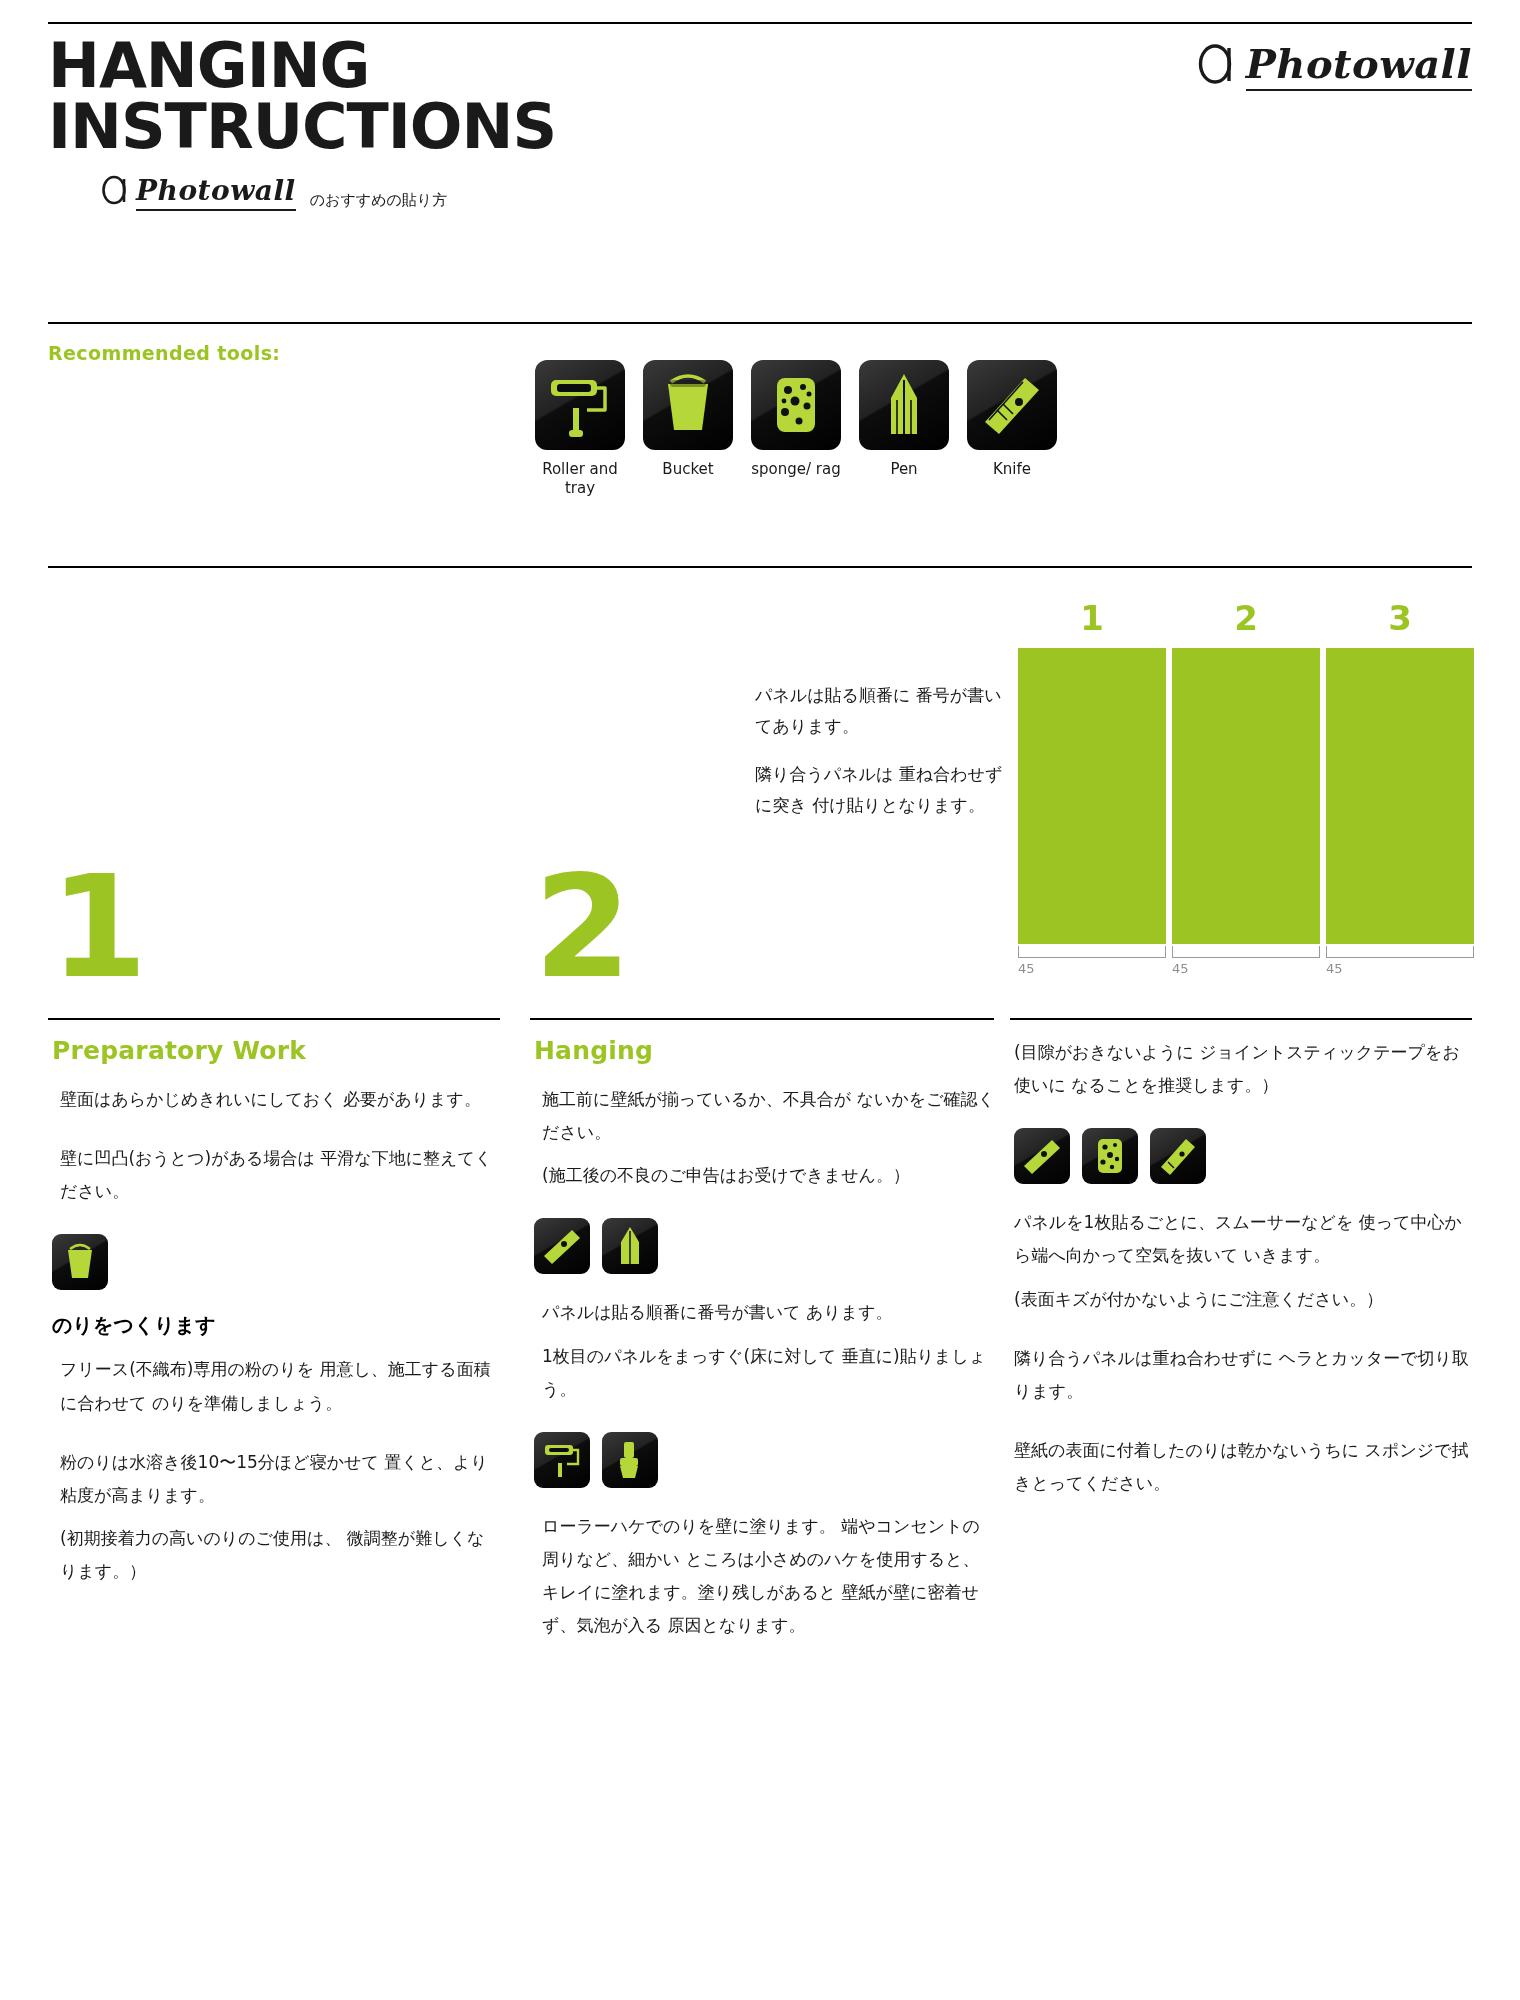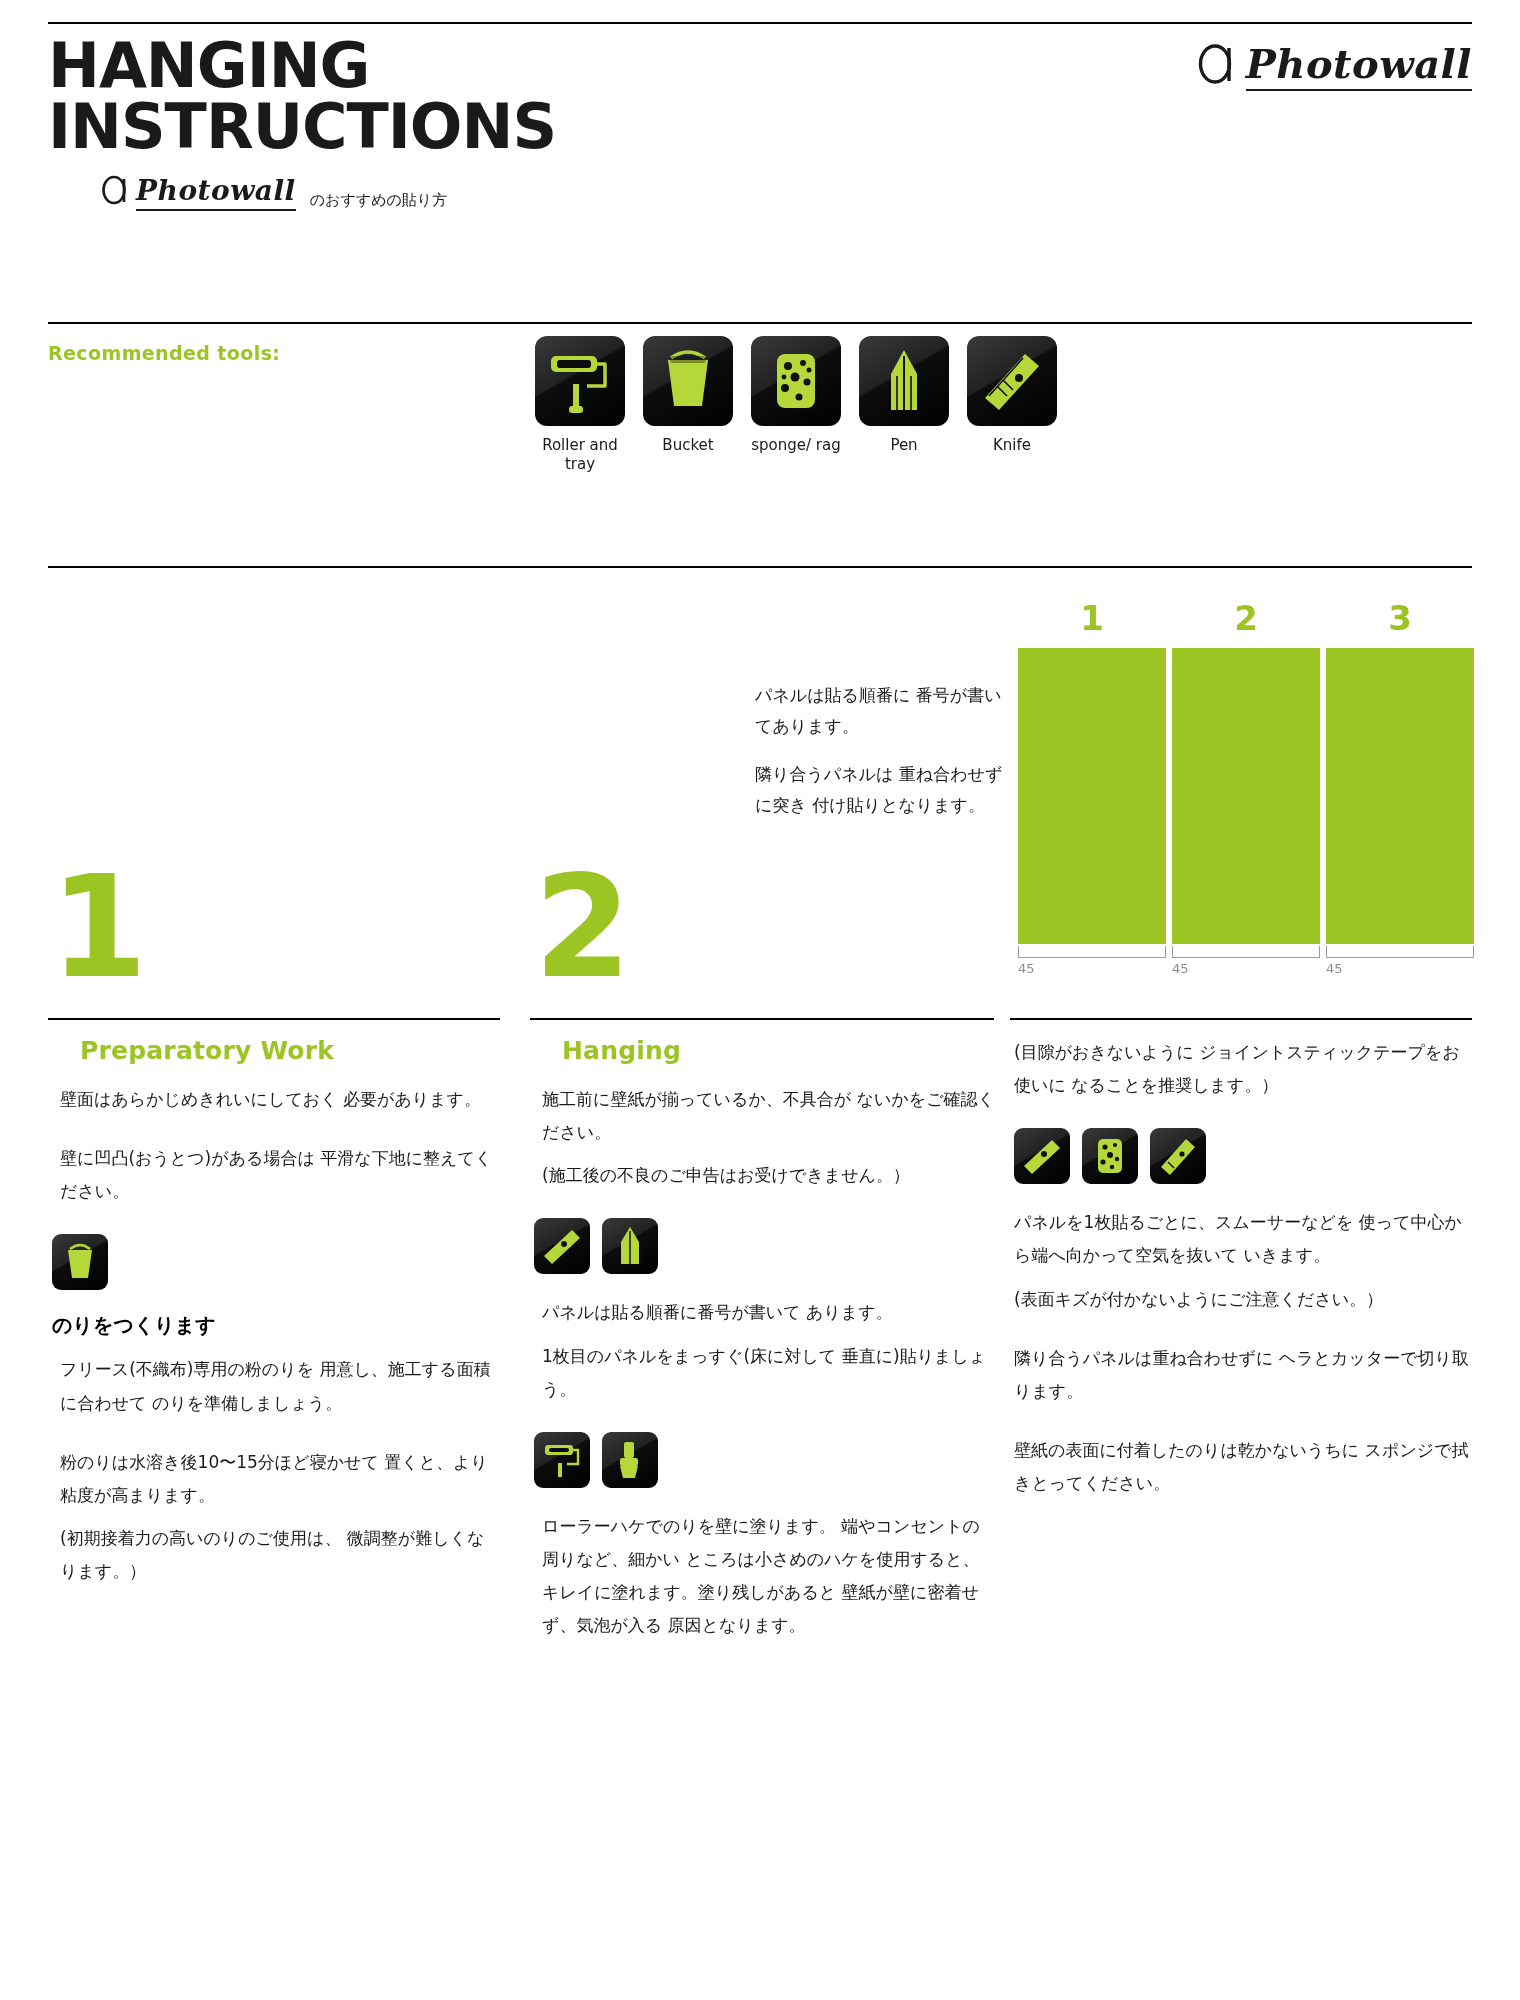--- a/index.html
+++ b/index.html
@@ -109,20 +109,21 @@
   .tools-row {
     position: absolute;
     left: 535px;
     top: 336px;
     display: flex;
     gap: 18px;
   }
   .tool {
     width: 90px;
     text-align: center;
+    margin-top: 24px;
   }
   .tool-cap {
     margin-top: 10px;
     font-size: 15px;
     line-height: 1.25;
     color: #1a1a1a;
   }
   .icon-tile {
     width: 90px;
     height: 90px;
@@ -237,21 +238,20 @@
   #col1 { left: 52px; width: 446px; }
   #col2 { left: 534px; width: 462px; }
   #col3 { left: 1014px; width: 460px; }
 
   .col-head {
     font-size: 25px;
     font-weight: bold;
     color: #9cc423;
     margin-bottom: 18px;
     letter-spacing: 0.2px;
-    margin-left: 28px;
   }
   .para {
     font-size: 17px;
     line-height: 1.95;
     color: #1a1a1a;
     margin: 0 0 26px 0;
   }
   .para.tight { margin-bottom: 10px; }
   .para.indent { margin-left: 8px; }
   .bold-lbl {

